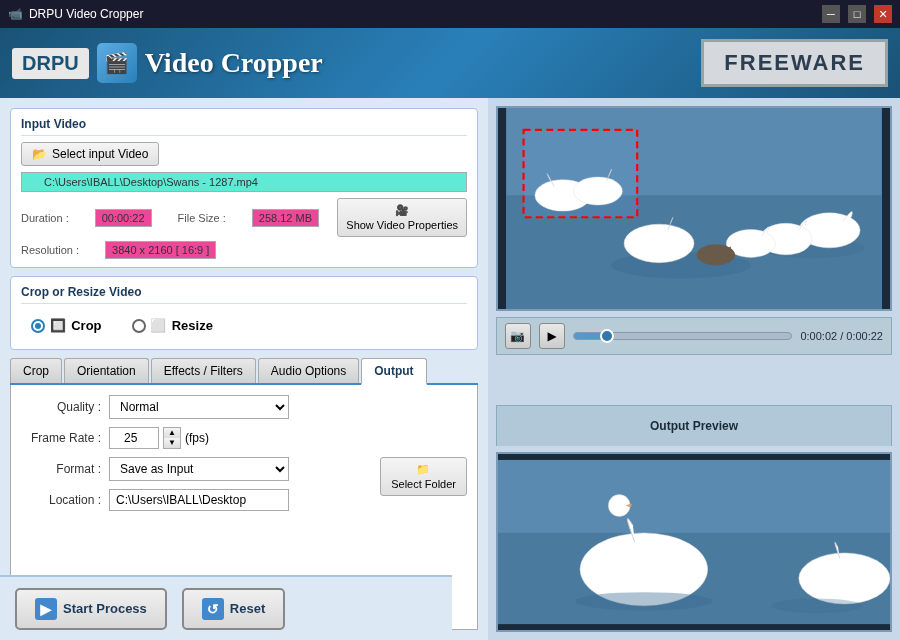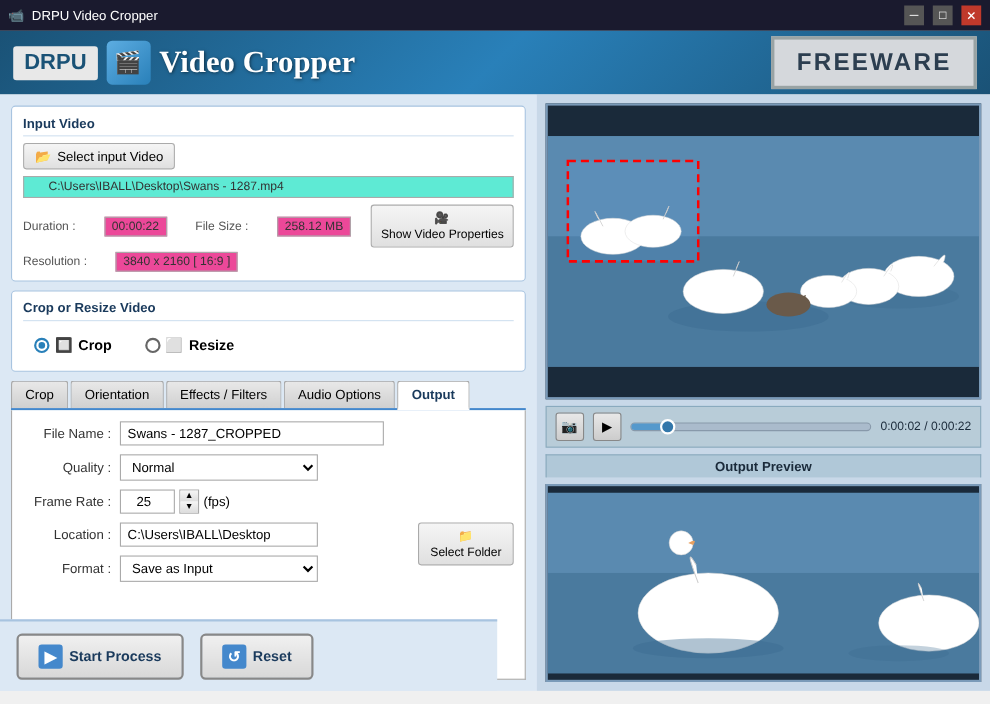--- a/index.html
+++ b/index.html
@@ -41,21 +41,21 @@
       font-size: 11px;
       display: flex;
       align-items: center;
       justify-content: center;
     }
     #title-bar .win-btn.close { background: #c0392b; }
 
     
     #header {
       background: linear-gradient(135deg, #1a5276 0%, #2980b9 50%, #1a5276 100%);
-      height: 58px;
+      height: 70px;
       display: flex;
       align-items: center;
       padding: 0 12px;
       justify-content: space-between;
     }
     #header .logo-section {
       display: flex;
       align-items: center;
       gap: 8px;
     }
@@ -421,24 +421,25 @@
       font-size: 11px;
       color: #1a2a3a;
       white-space: nowrap;
     }
 
     .output-preview-label {
       background: #b0c8d8;
       text-align: center;
       font-weight: bold;
       font-size: 12px;
-      padding: 3px;
+      padding: 13px;
       color: #1a2a3a;
       border: 1px solid #8aaabe;
       border-bottom: none;
+      margin-top: 44px;
     }
 
     .video-preview-bottom {
       height: 180px;
       background: #1a2a3a;
       border: 2px solid #7a9ab8;
       overflow: hidden;
     }
   </style>
 </head>
@@ -514,24 +515,20 @@
       <div class="tabs-container">
         <div class="tab">Crop</div>
         <div class="tab">Orientation</div>
         <div class="tab">Effects / Filters</div>
         <div class="tab">Audio Options</div>
         <div class="tab active">Output</div>
       </div>
 
       <div class="tab-content">
 
-        <div class="form-row">
-          <span class="form-label">File Name :</span>
-          <input type="text" class="form-input" style="width: 240px;" value="Swans - 1287_CROPPED">
-        </div>
 
         <div class="form-row">
           <span class="form-label">Quality :</span>
           <select class="form-select">
             <option>Normal</option>
             <option>Low</option>
             <option>Medium</option>
             <option>High</option>
             <option>Very High</option>
           </select>
@@ -545,32 +542,32 @@
               <button class="spinner-arrow">▲</button>
               <button class="spinner-arrow">▼</button>
             </div>
             <span>(fps)</span>
           </div>
         </div>
 
         <div style="display:flex; align-items:flex-start; gap:10px;">
           <div style="flex:1;">
             <div class="form-row">
-              <span class="form-label">Location :</span>
-              <input type="text" class="form-input" style="width: 180px;" value="C:\Users\IBALL\Desktop">
-            </div>
-            <div class="form-row">
               <span class="form-label">Format :</span>
               <select class="form-select">
                 <option>Save as Input</option>
                 <option>MP4</option>
                 <option>AVI</option>
                 <option>MOV</option>
                 <option>MKV</option>
               </select>
+            </div>
+            <div class="form-row">
+              <span class="form-label">Location :</span>
+              <input type="text" class="form-input" style="width: 180px;" value="C:\Users\IBALL\Desktop">
             </div>
           </div>
           <button class="select-folder-btn">
             <span>📁</span>
             <span>Select Folder</span>
           </button>
         </div>
       </div>
     </div>
 

